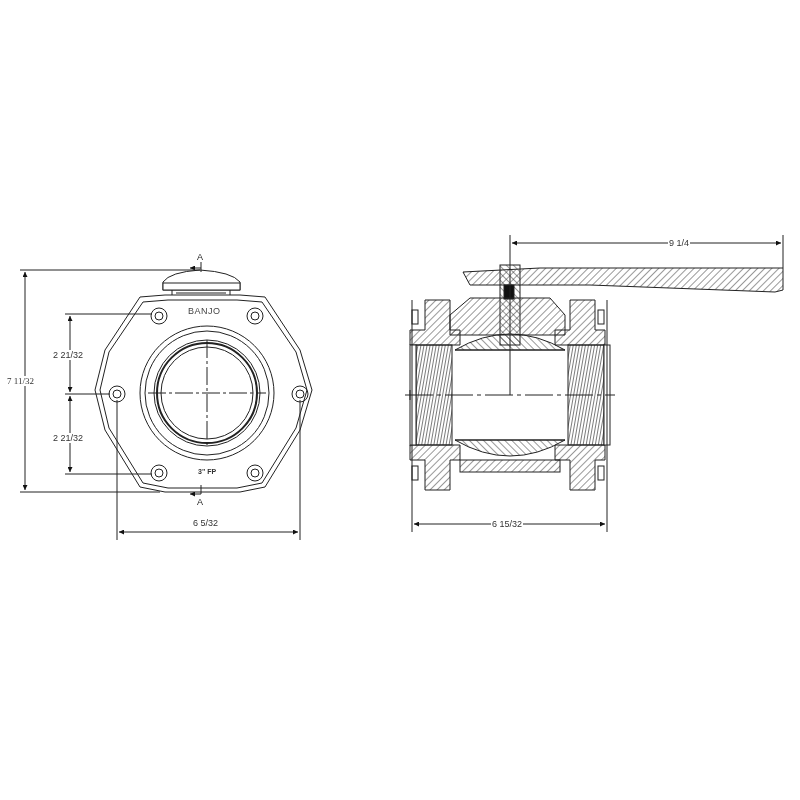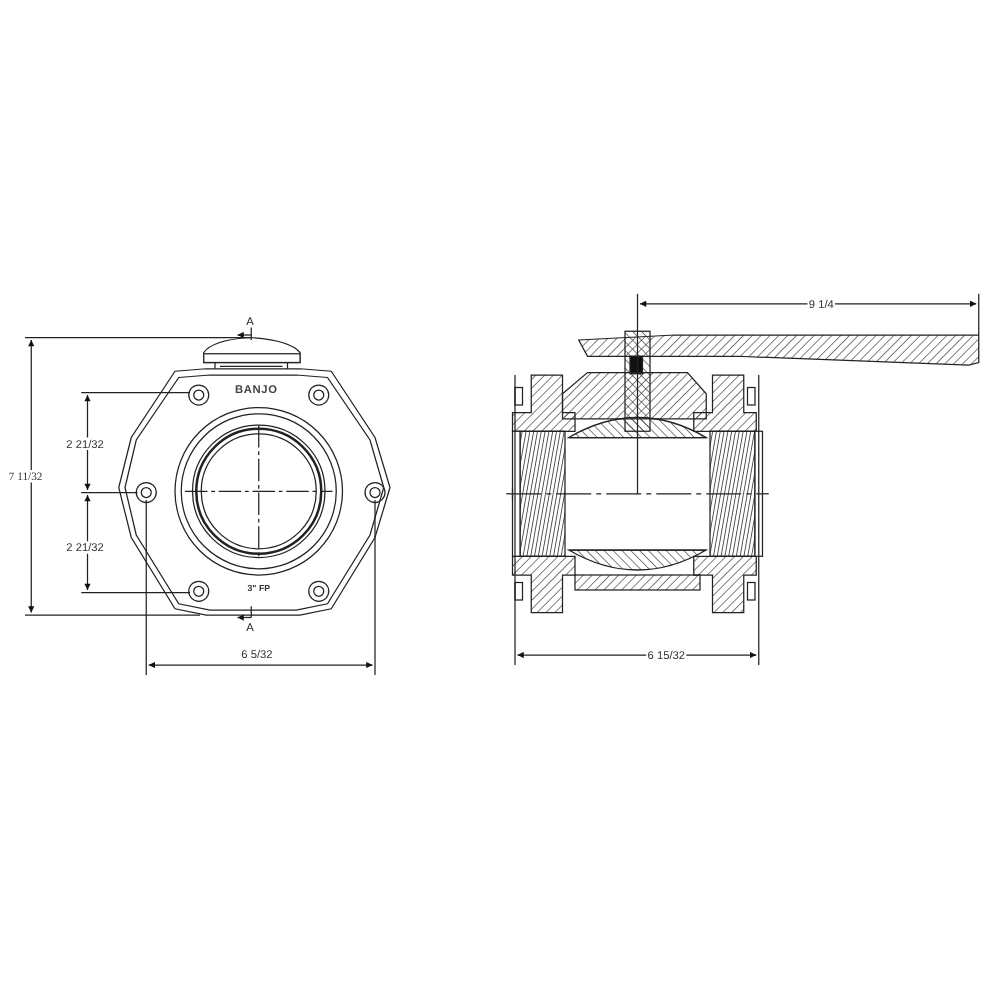--- a/index.html
+++ b/index.html
@@ -1,20 +1,20 @@
 <!DOCTYPE html>
 <html><head>
 <meta charset="utf-8">
 <style>
   html, body { margin:0; padding:0; background:#ffffff; }
   body { width:800px; height:800px; position:relative; overflow:hidden; font-family:"Liberation Sans", sans-serif; }
   svg { position:absolute; left:0; top:0; }
   .dimtext { position:absolute; font-size:9px; color:#333; background:#fff; padding:0 1px; line-height:10px; white-space:nowrap; }
   .label { position:absolute; font-size:9px; color:#222; line-height:10px; }
-  .brand { position:absolute; font-size:9px; font-weight:bold; color:#444; letter-spacing:0.5px; line-height:10px;text-align:right; }
+  .brand { position:absolute; font-size:9px; font-weight:normal; color:#444; letter-spacing:0.5px; line-height:10px;text-align:right; }
   .size { position:absolute; font-size:7px; font-weight:bold; color:#333; line-height:8px; }
 </style>
 </head>
 <body>
 
 <svg width="800" height="800" viewBox="0 0 800 800" xmlns="http://www.w3.org/2000/svg">
   <defs>
     <pattern id="hatch" patternUnits="userSpaceOnUse" width="5" height="5" patternTransform="rotate(45)">
       <line x1="0" y1="0" x2="0" y2="5" stroke="#333" stroke-width="1"></line>
     </pattern>
@@ -127,14 +127,14 @@
 </svg>
 
 <span class="dimtext" style="left:6px; top:376px;font-family:Liberation Serif, serif;">7 11/32</span>
 <span class="dimtext" style="left:52px; top:350px;">2 21/32</span>
 <span class="dimtext" style="left:52px; top:433px;">2 21/32</span>
 <span class="dimtext" style="left:192px; top:518px;">6 5/32</span>
 <span class="label" style="left:197px; top:252px;">A</span>
 <span class="label" style="left:197px; top:497px;">A</span>
 <span class="brand" style="left:188px; top:306px;">BANJO</span>
 <span class="size" style="left:198px; top:468px;">3" FP</span>
-<span class="dimtext" style="left:646px; top:238px;">9 1/4</span>
-<span class="dimtext" style="left:491px; top:519px;margin-left:26px;">6 15/32</span>
+<span class="dimtext" style="left:668px; top:238px;">9 1/4</span>
+<span class="dimtext" style="left:491px; top:519px;">6 15/32</span>
 
 </body></html>

